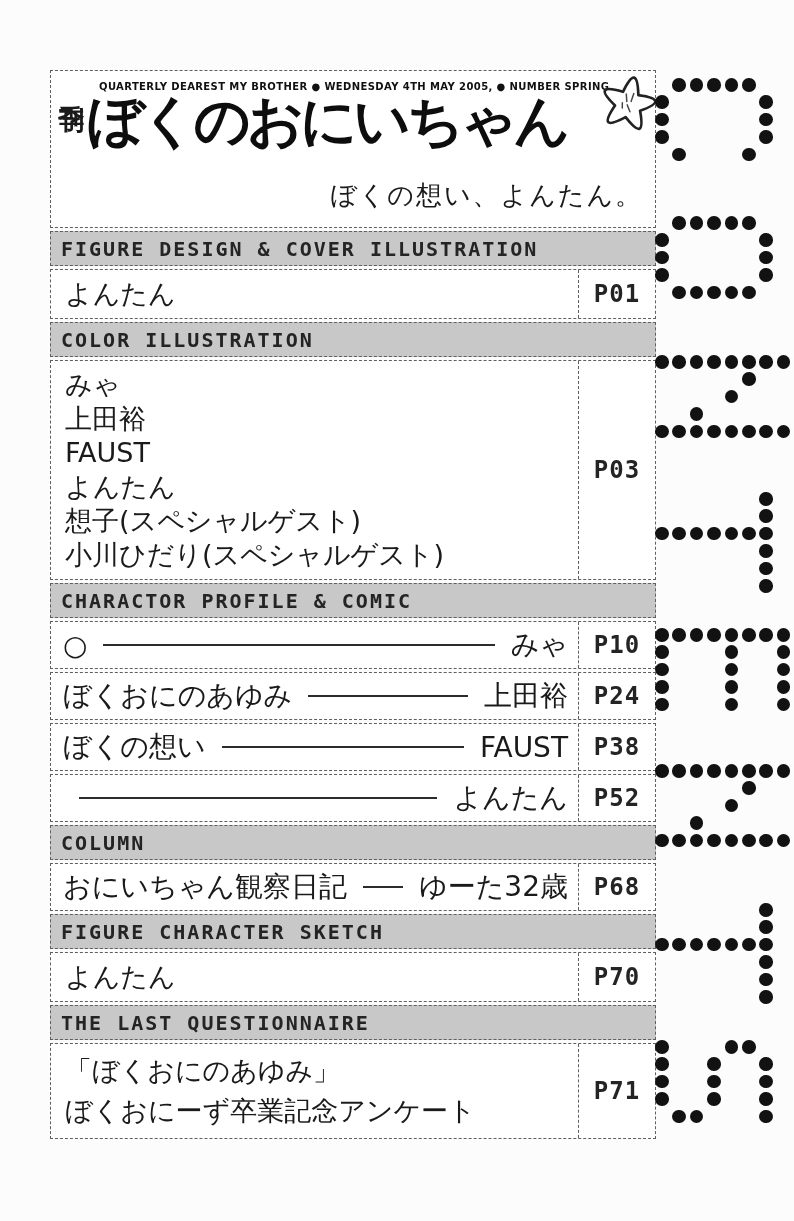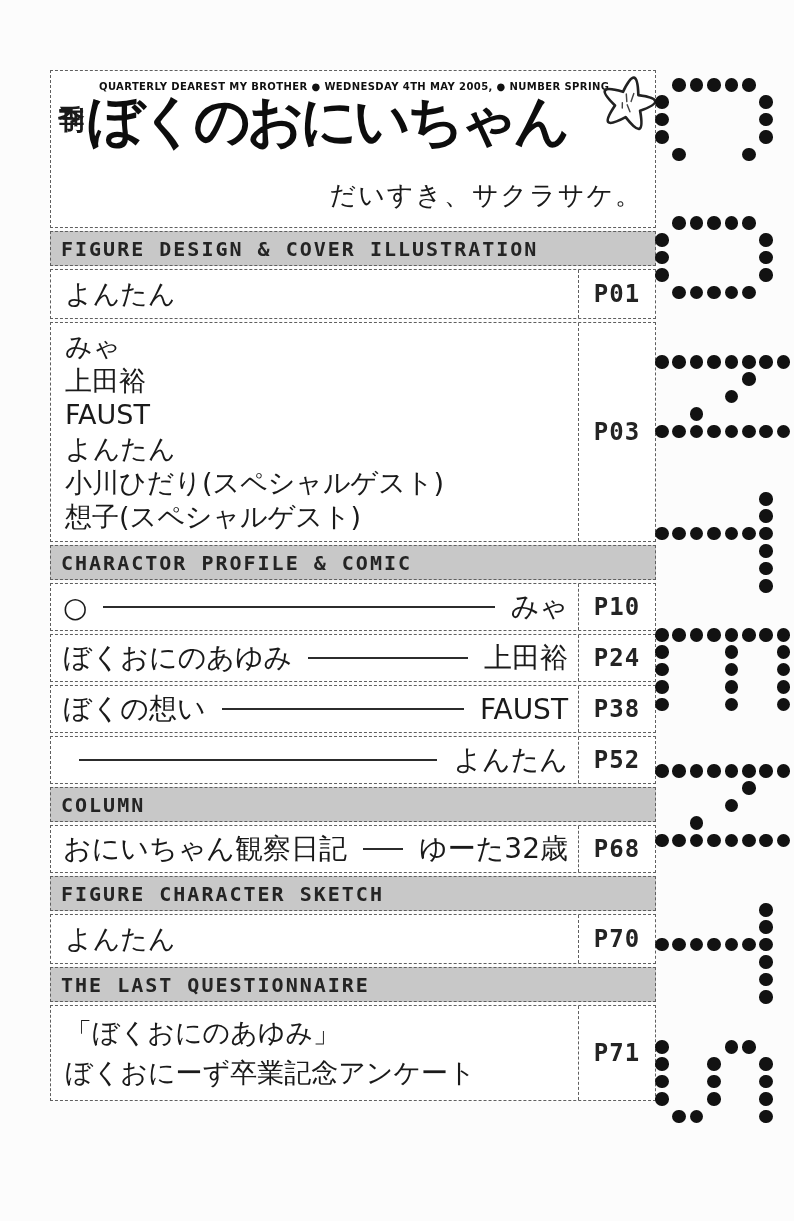--- a/index.html
+++ b/index.html
@@ -93,48 +93,51 @@
   <div class="toc-col">
 
     <div class="box masthead">
       <div class="masthead-top">
         <div class="issue-label">季刊</div>
         <div class="masthead-main">
           <div class="tagline">QUARTERLY DEAREST MY BROTHER ● WEDNESDAY 4TH MAY 2005, ● NUMBER SPRING</div>
           <div class="magazine-title">ぼくのおにいちゃん</div>
         </div>
       </div>
-      <div class="subtitle">だいすき、サクラサケ。</div>
+      <div class="subtitle">ぼくの想い、よんたん。</div>
       <div class="sakura">
         <svg width="62" height="62" viewBox="0 0 60 60">
           <path d="M22.4,19.5 Q30,-11.8 37.6,19.5 Q69.8,17.1 42.4,34 Q54.6,63.8 30,43 Q5.4,63.8 17.6,34 Q-9.8,17.1 22.4,19.5 Z" fill="#ffffff" stroke="#222" stroke-width="2.6" stroke-linejoin="round"></path>
           <path d="M26,21 l2,7 M33,19 l-1,8 M29,31 l4,6 M24,30 l1,5" fill="none" stroke="#444" stroke-width="1.4" stroke-linecap="round"></path>
         </svg>
       </div>
     </div>
 
   <div class="box section-bar">
         <div class="section-bar-text">FIGURE DESIGN &amp; COVER ILLUSTRATION</div>
       </div>
       <div class="box toc-row">
         <div class="row-main multi">
           <div class="name-line">よんたん</div>
         </div>
         <div class="page-cell">
           <div class="page-num">P01</div>
         </div>
+      </div>
+      <div class="box section-bar">
+        <div class="section-bar-text">COLOR ILLUSTRATION</div>
       </div>
       <div class="box toc-row row-tall">
         <div class="row-main multi">
           <div class="name-line">みゃ</div>
           <div class="name-line">上田裕</div>
           <div class="name-line">FAUST</div>
           <div class="name-line">よんたん</div>
+          <div class="name-line">想子(スペシャルゲスト)</div>
           <div class="name-line">小川ひだり(スペシャルゲスト)</div>
-          <div class="name-line">想子(スペシャルゲスト)</div>
         </div>
         <div class="page-cell">
           <div class="page-num">P03</div>
         </div>
       </div>
       <div class="box section-bar">
         <div class="section-bar-text">CHARACTOR PROFILE &amp; COMIC</div>
       </div>
       <div class="box toc-row">
         <div class="row-main">

